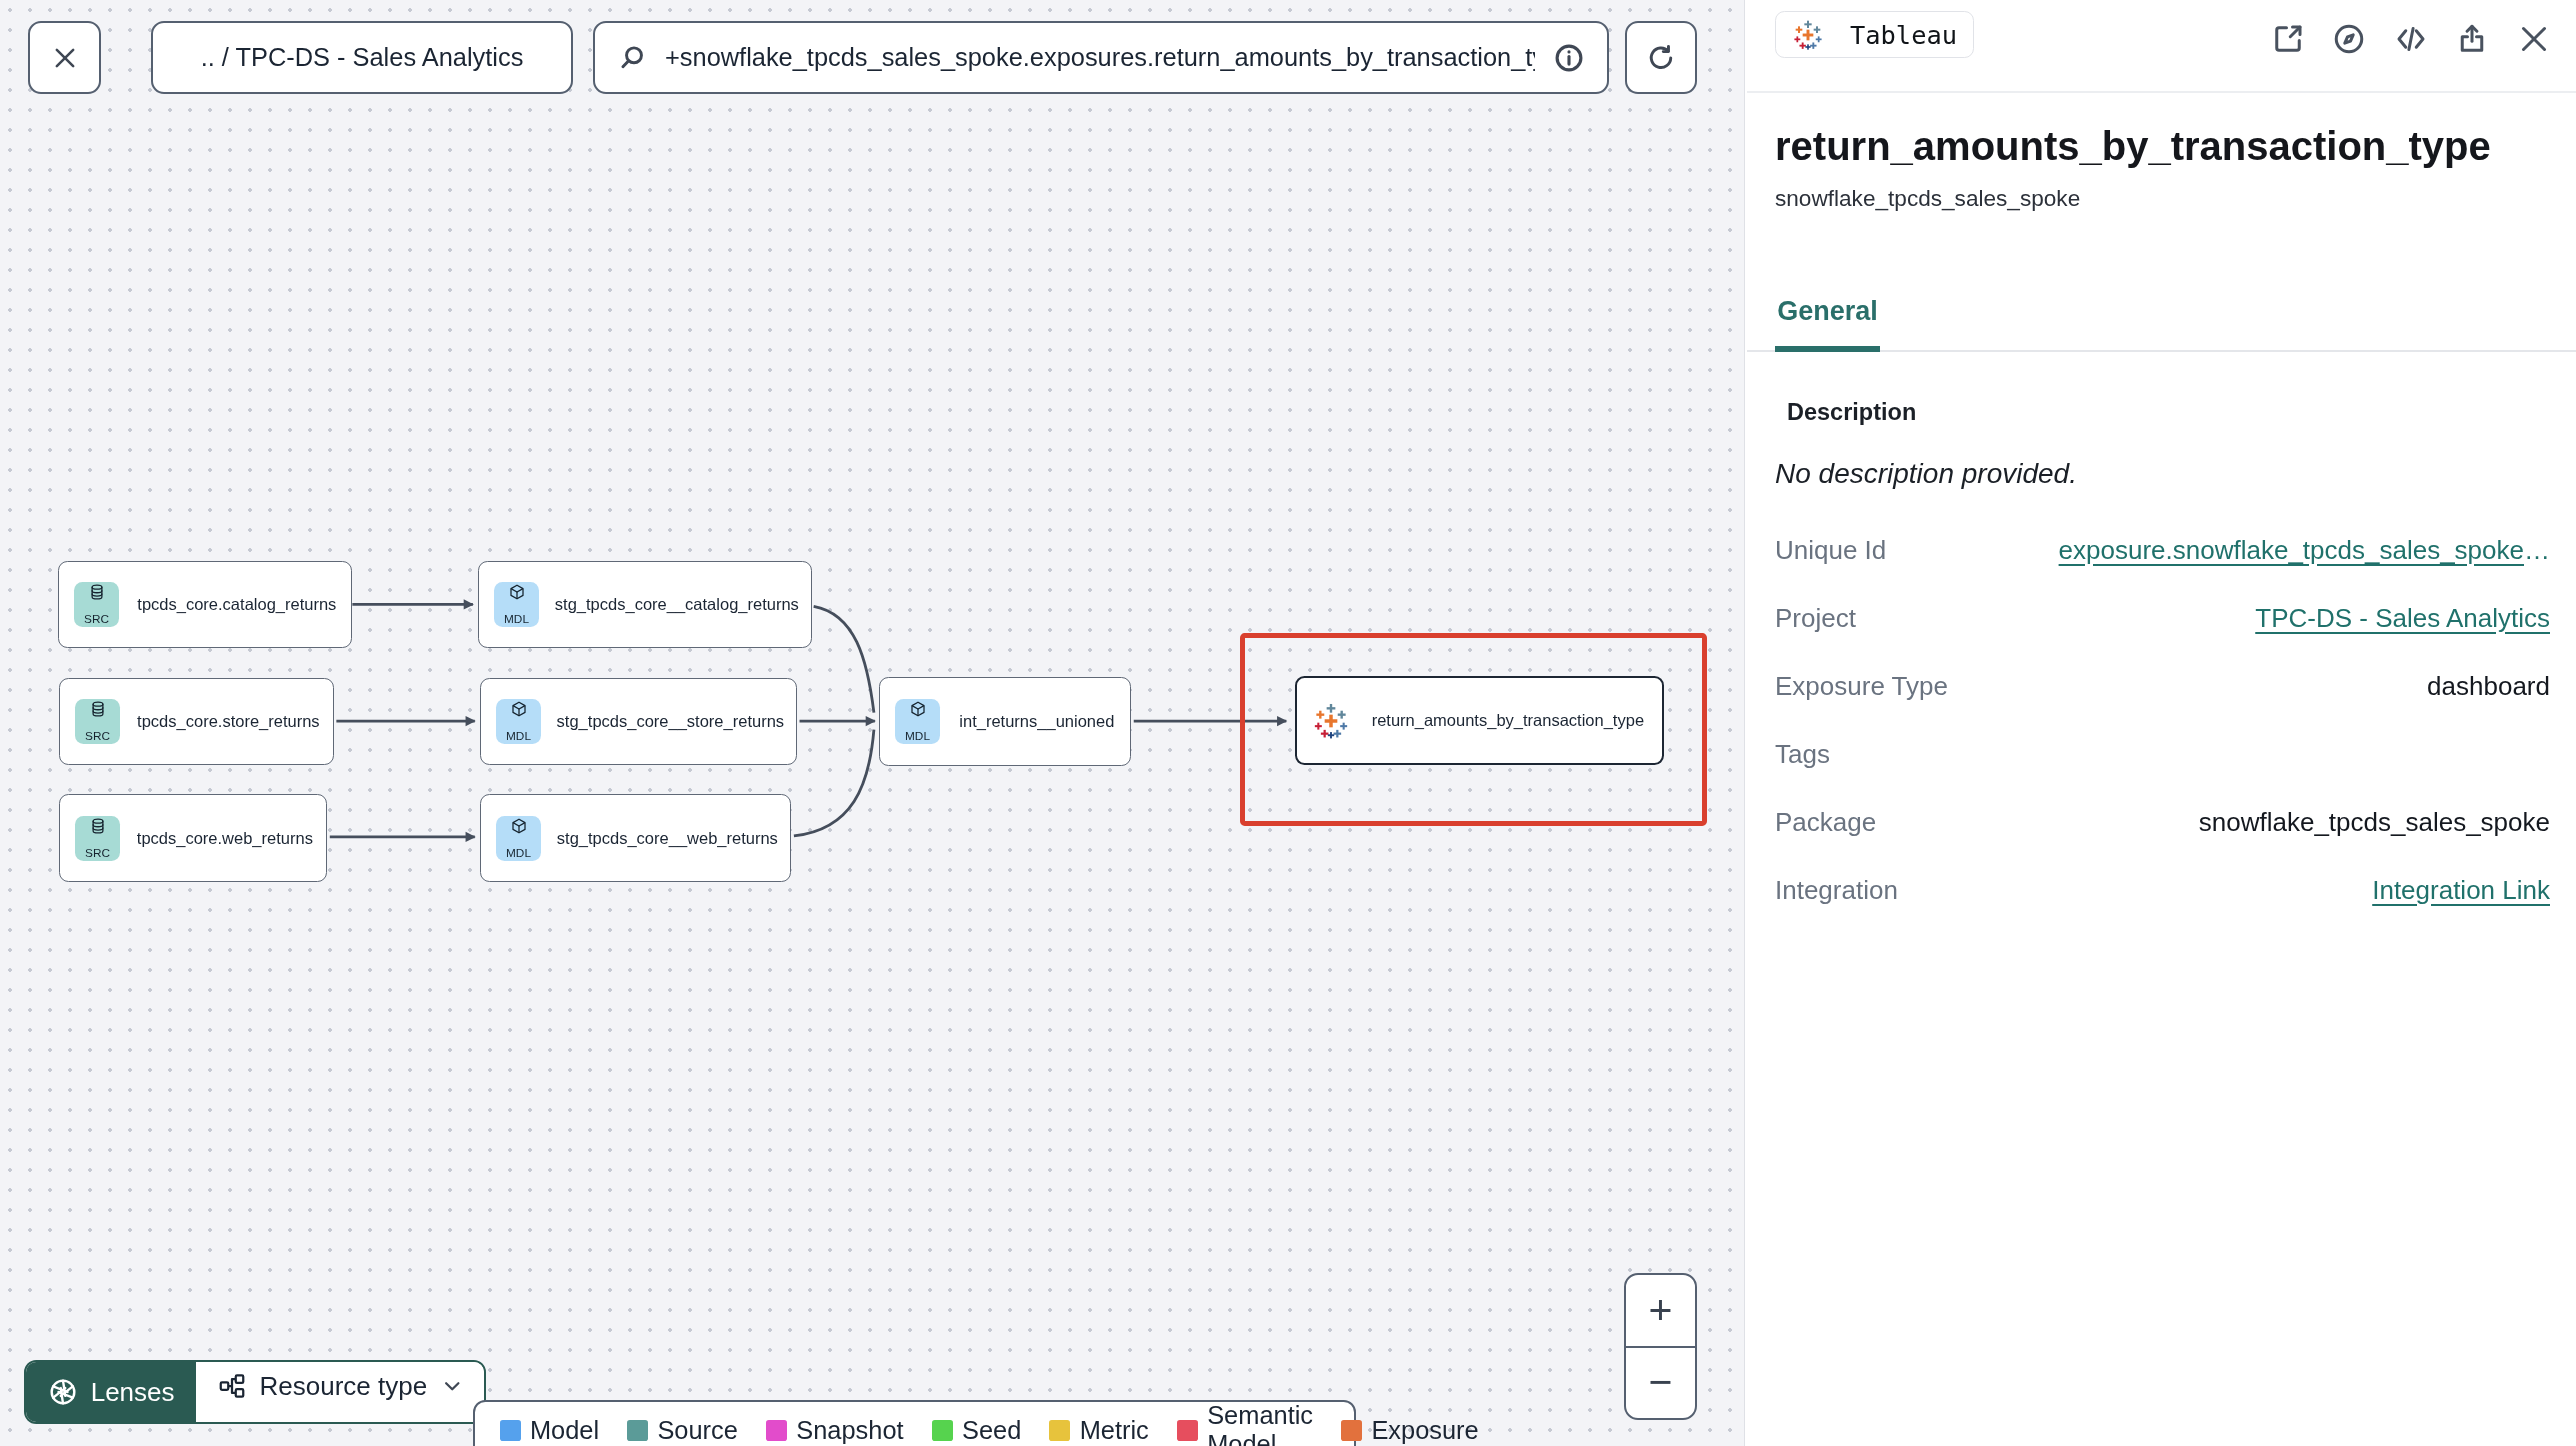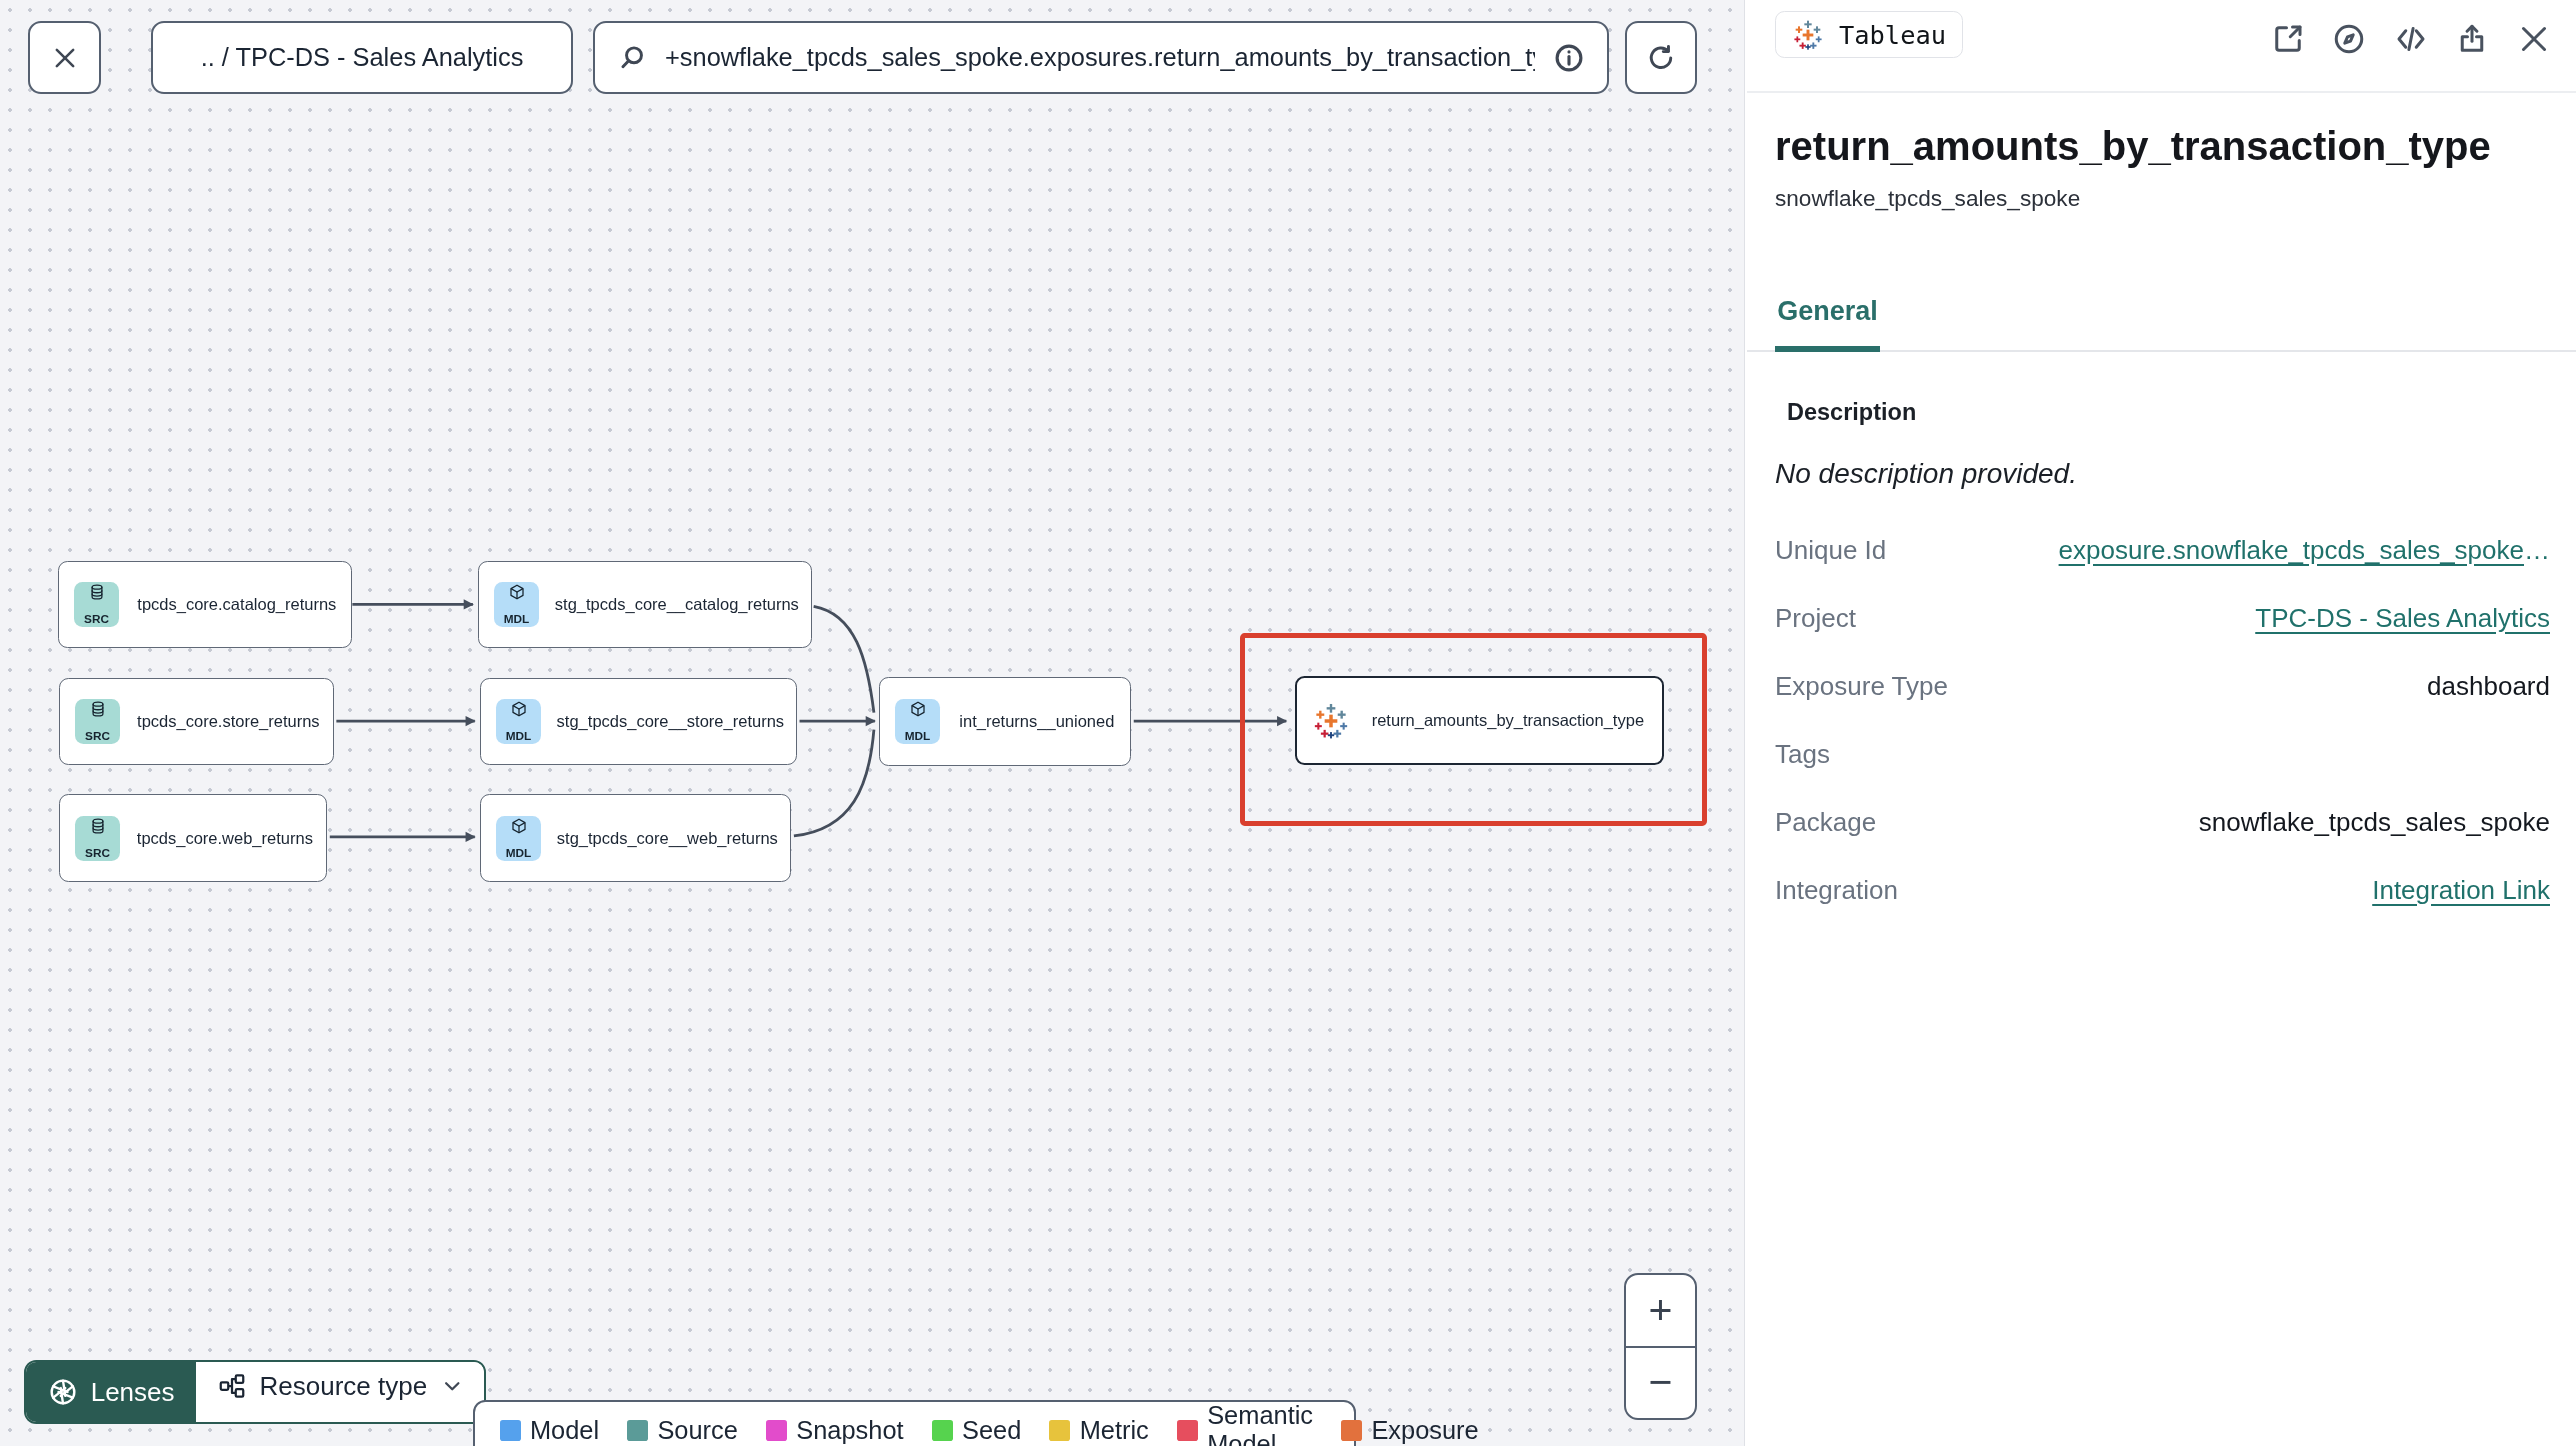--- a/index.html
+++ b/index.html
@@ -24,21 +24,21 @@
                    font-family:"Liberation Sans",sans-serif;font-size:25.4px;color:#1b2533;}
   .btn-refresh{left:1625px;width:72px;}
 
   
   .node{position:absolute;display:flex;align-items:center;gap:15px;box-sizing:border-box;
         background:#fff;border:1.9px solid #5f6876;border-radius:9.4px;padding:0 11.3px 0 15px;}
   .node-label{flex:1;text-align:center;font-size:16.5px;color:#1b2533;white-space:nowrap;}
   .badge{width:45px;height:45px;border-radius:8.5px;display:flex;flex-direction:column;
          align-items:center;justify-content:center;flex:none;}
   .badge svg{width:18px;height:18px;}
-  .badge-label{font-size:11.8px;font-weight:700;color:#16242f;line-height:1;margin-top:13px;}
+  .badge-label{font-size:11.8px;font-weight:400;color:#16242f;line-height:1;margin-top:13px;}
   .badge.src{background:#a7dbd5;}
   .badge.mdl{background:#b5ddf8;}
   .node.selected{border:2.8px solid #1c2633;}
   .tableau-mark{flex:none;}
 
   .edges{position:absolute;left:0;top:0;width:1745px;height:1446px;pointer-events:none;}
   .highlight-box{position:absolute;left:1240px;top:633px;width:467px;height:193px;
                  box-sizing:border-box;border:5.6px solid #d9402e;border-radius:4.7px;}
 
   
@@ -57,21 +57,21 @@
            background:#fff;border:2.4px solid #556070;border-radius:14px;display:flex;
            flex-direction:column;}
   .zoomctl .zbtn{flex:1;display:flex;align-items:center;justify-content:center;
                  font-size:41px;color:#39424f;}
   .zoomctl .zbtn:first-child{border-bottom:2.4px solid #556070;}
 
   
   .panel{position:absolute;left:1747px;top:0;width:829px;height:1446px;background:#fff;}
   .platform-badge{position:absolute;left:28px;top:11.3px;height:47px;box-sizing:border-box;
                   border:1.9px solid #e1e3e8;border-radius:9.4px;display:flex;align-items:center;
-                  gap:15px;padding:0 16px;font-family:"DejaVu Sans Mono",monospace;
+                  gap:26px;padding:0 16px;font-family:"DejaVu Sans Mono",monospace;
                   font-size:25.4px;color:#101418;background:#fff;}
   .panel-icons{position:absolute;right:24.5px;top:21px;display:flex;gap:25.4px;}
   .picon{width:36px;height:36px;cursor:pointer;}
   .panel-divider{position:absolute;left:0;top:91px;width:100%;height:1.9px;background:#eceef1;}
   .panel-title{position:absolute;left:28px;top:124px;font-size:40px;font-weight:700;color:#15171c;}
   .panel-subtitle{position:absolute;left:28px;top:186px;font-size:22.6px;color:#2c313a;}
   .tabline{position:absolute;left:0;top:350px;width:100%;height:1.9px;background:#e4e6ea;}
   .tab{position:absolute;left:28px;top:296px;width:105px;text-align:center;font-size:27px;
        font-weight:700;color:#2a6f6a;}
   .tab-underline{position:absolute;left:28px;top:346px;width:105px;height:5.6px;background:#2a6f6a;}

